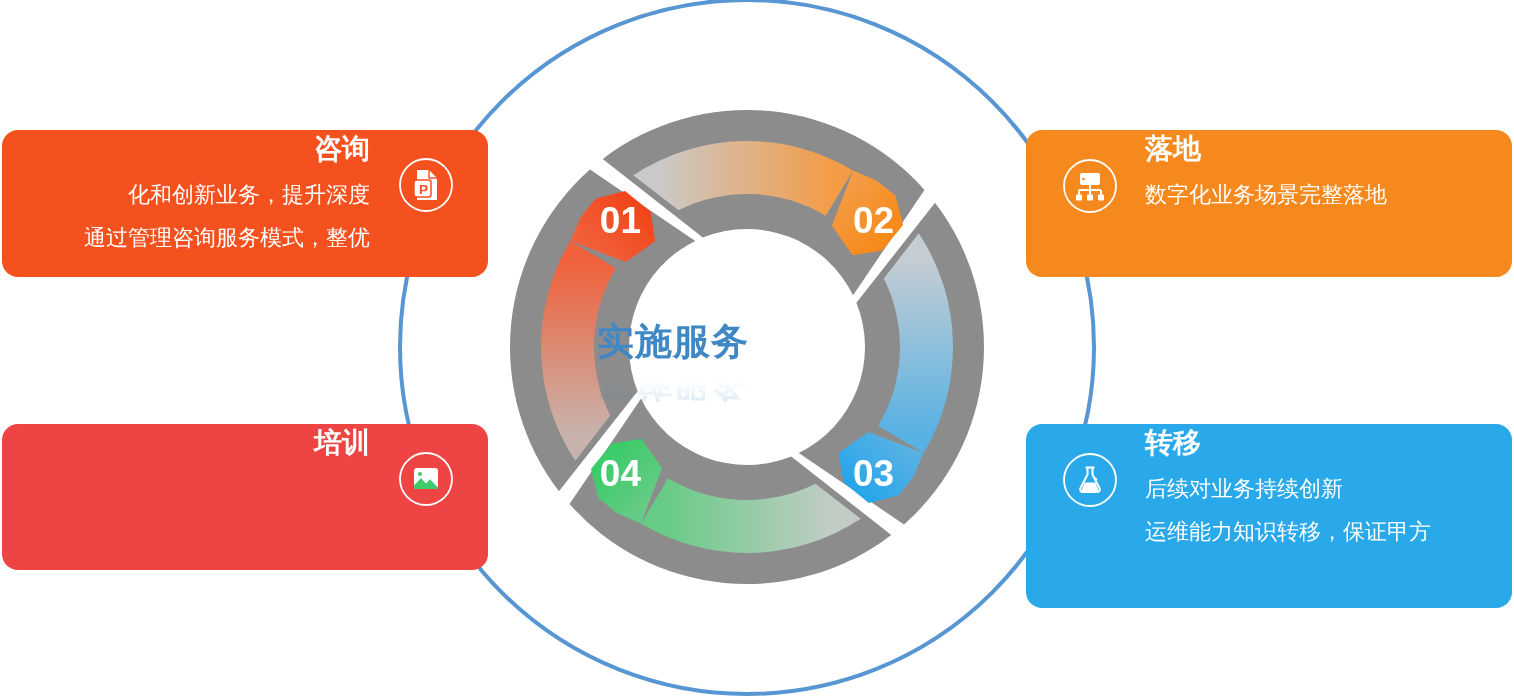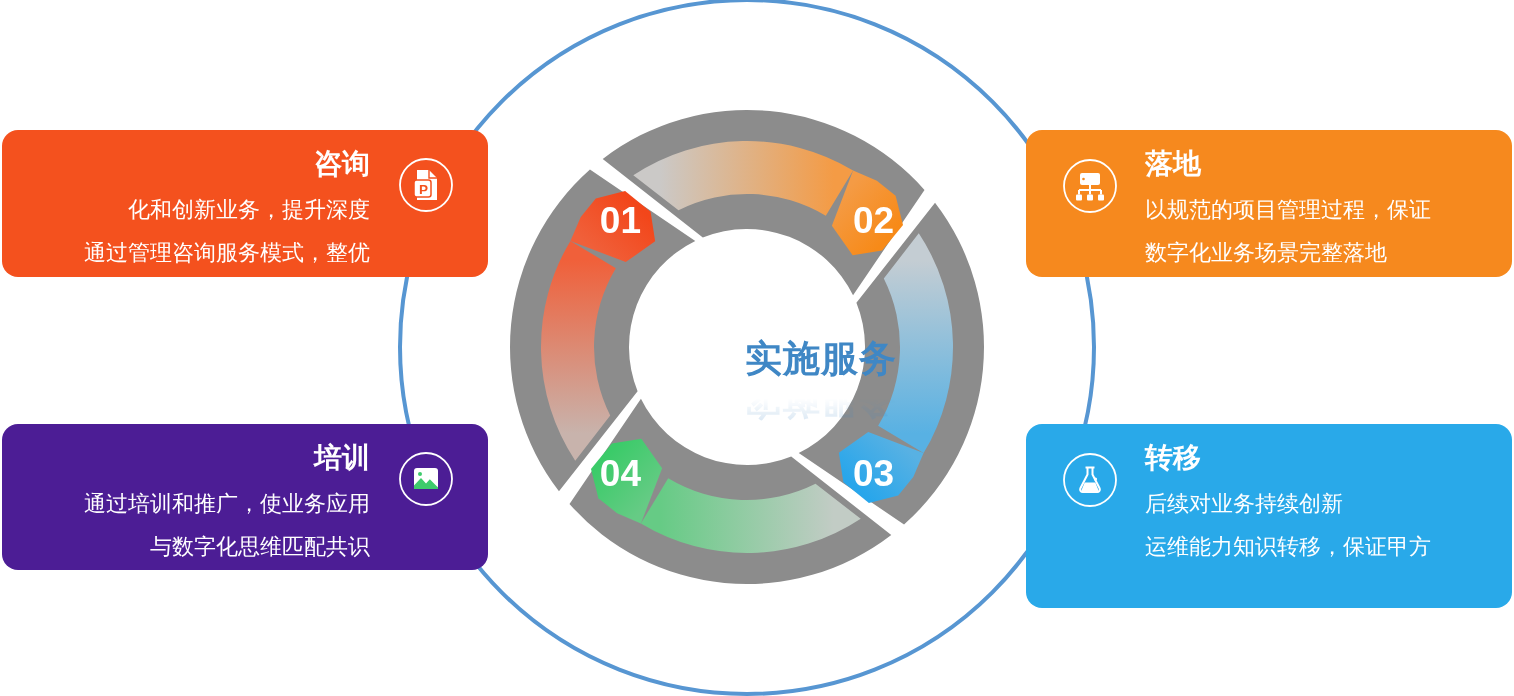--- a/index.html
+++ b/index.html
@@ -11,34 +11,34 @@
   .outer-circle{
     position:absolute;left:398px;top:-2px;width:690px;height:690px;
     border:4px solid #5796D2;border-radius:50%;box-sizing:content-box;
   }
   #ring-svg{position:absolute;left:497px;top:97px;}
   .center-disc{
     position:absolute;left:631px;top:231px;width:232px;height:232px;
     background:#fff;border-radius:50%;
   }
   .center-label-wrap{
-    position:absolute;left:597px;top:339px;width:300px;text-align:right;line-height:1.1;
+    position:absolute;left:597px;top:322px;width:300px;text-align:left;line-height:1.1;
   }
   .center-label{
     font-size:37px;font-weight:bold;color:#3F87C5;letter-spacing:1px;
   }
   .center-refl{
     font-size:37px;font-weight:bold;color:#3F87C5;letter-spacing:1px;
     transform:scaleY(-1);opacity:.22;filter:blur(.6px);
     -webkit-mask-image:linear-gradient(to bottom,rgba(0,0,0,.8),transparent 55%);
             mask-image:linear-gradient(to bottom,rgba(0,0,0,.8),transparent 55%);
   }
   .card{
     position:absolute;width:486px;height:147px;border-radius:16px;color:#fff;
-    box-sizing:border-box;padding-top:15px;
+    box-sizing:border-box;
   }
   .card.pos-tl{left:2px;top:130px;}
   .card.pos-tr{left:1026px;top:130px;font-family:Liberation Serif, serif;}
   .card.pos-bl{left:2px;top:424px;height:146px;}
   .card.pos-br{left:1026px;top:424px;height:184px;}
   .card.align-right{text-align:right;padding-right:118px;padding-left:40px;}
   .card.align-left {text-align:left;padding-left:119px;padding-right:30px;}
   .card-title{font-size:28px;font-weight:bold;line-height:37px;display:block;}
   .card-body{font-size:22px;line-height:43px;margin-top:6px;}
   .icon-circle{position:absolute;width:56px;height:56px;}
@@ -125,42 +125,37 @@
         <path d="M31 13 v8 h8" fill="none" stroke-width="1.4" stroke="#F4511E"></path>
         <rect x="16" y="23" width="17" height="17" rx="2.5" fill="#fff" stroke-width="1.5" stroke="#F4511E"></rect>
         <text x="21" y="36.5" font-size="13.5" font-weight="bold" fill="#F4511E">P</text>
       </svg>
     </span>
   </div>
 
   <div class="card pos-tr align-left" style="background: rgb(246, 137, 30);">
     <span class="card-title">落地</span>
     <div class="card-body">
-      <div>以规范的项目管理过程，保证</div>
       <div>数字化业务场景完整落地</div>
     </div>
     <span class="icon-circle">
       <svg width="56" height="56" viewBox="0 0 56 56">
         <circle cx="28" cy="28" r="26" fill="none" stroke="#fff" stroke-width="1.8"></circle>
         <rect x="18" y="15" width="20" height="12" rx="2" fill="#fff"></rect>
         <circle cx="21.5" cy="21" r="1.3" fill="#F6891E"></circle>
         <path d="M28 27 v5 M17 32 h22 M17 32 v4.5 M28 32 v4.5 M39 32 v4.5" fill="none" stroke="#fff" stroke-width="2"></path>
         <rect x="14" y="36.5" width="6" height="6" rx="1" fill="#fff"></rect>
         <rect x="25" y="36.5" width="6" height="6" rx="1" fill="#fff"></rect>
         <rect x="36" y="36.5" width="6" height="6" rx="1" fill="#fff"></rect>
       </svg>
     </span>
   </div>
 
-  <div class="card pos-bl align-right" style="background: #4c1d95;">
+  <div class="card pos-bl align-right" style="background: #ef4444;">
     <span class="card-title">培训</span>
-    <div class="card-body">
-      <div>通过培训和推广，使业务应用</div>
-      <div>与数字化思维匹配共识</div>
-    </div>
     <span class="icon-circle">
       <svg width="56" height="56" viewBox="0 0 56 56">
         <circle cx="28" cy="28" r="26" fill="none" stroke="#fff" stroke-width="1.8"></circle>
         <rect x="16" y="17" width="24" height="21" rx="3" fill="#fff"></rect>
         <path d="M16 34.5 L23 27 L28 32.5 L31.8 28.2 L40 36.5 L40 38 L16 38 Z" fill="#3ECB6C"></path>
         <circle cx="22" cy="23" r="2" fill="#3ECB6C"></circle>
       </svg>
     </span>
   </div>
 

